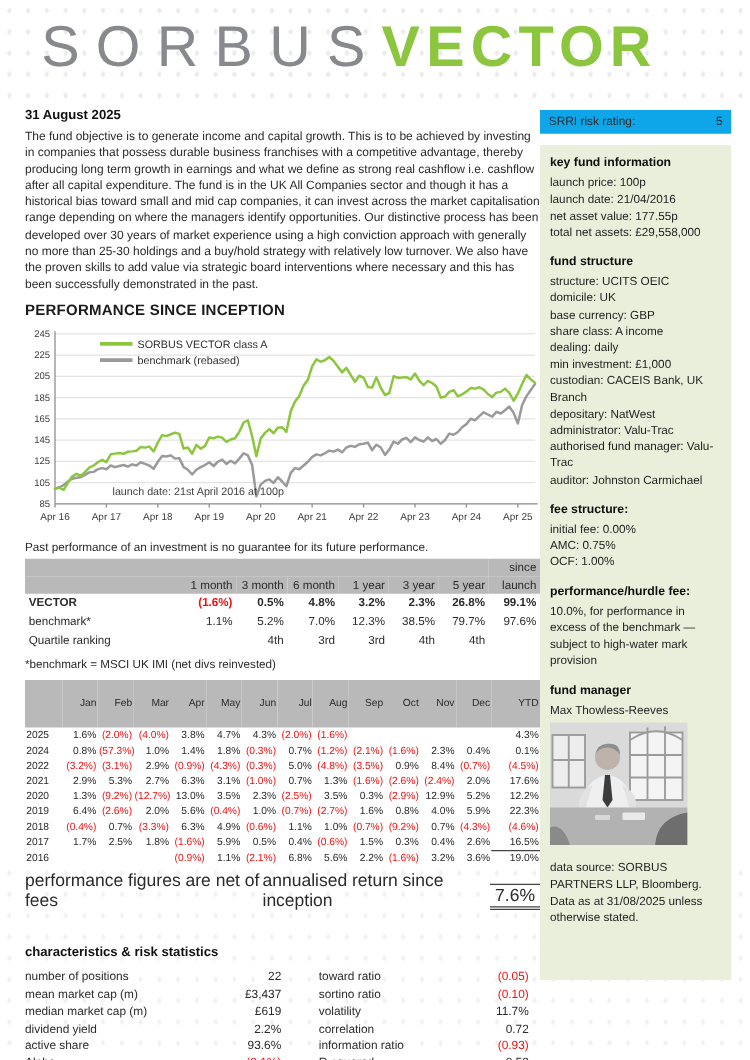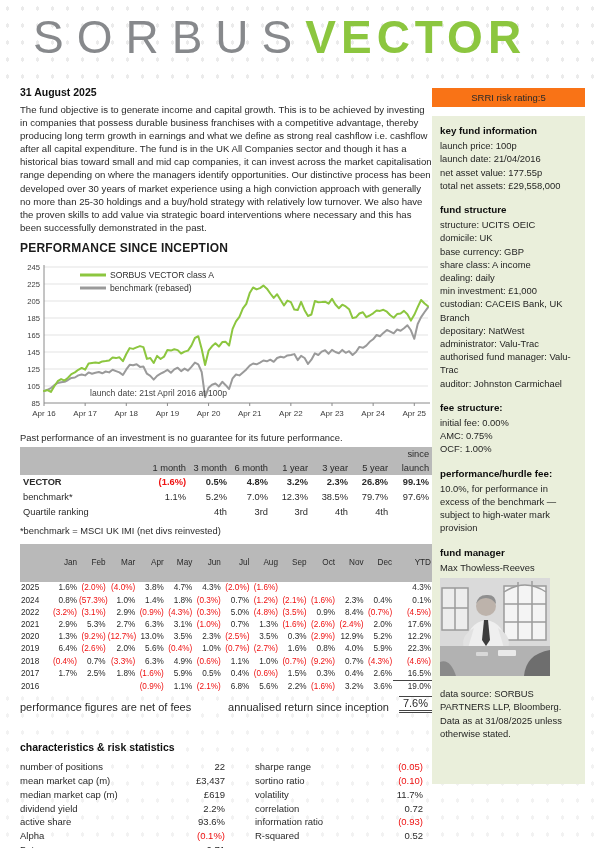--- a/index.html
+++ b/index.html
@@ -29,31 +29,31 @@
   #perf-table .label{text-align:left}
   .bold{font-weight:700}
   .neg{color:#ee1111}
   #perf-footnote{font-size:9.3px;margin-top:6px}
   #monthly-table{margin-top:8px;font-size:8.2px}
   #monthly-table thead tr{background:#b9b9b9}
   #monthly-table th{font-weight:400;text-align:right;padding:14px 1px;line-height:10.5px}
   #monthly-table td{text-align:right;padding:1px 1px;line-height:10.2px}
   #monthly-table .year{text-align:left}
   .topline{border-top:1px solid #444}
-  #monthly-notes{display:flex;justify-content:space-between;align-items:flex-end;font-size:11px;margin-top:3px;width:412px}
+  #monthly-notes{display:flex;justify-content:space-between;align-items:flex-end;font-size:14px;margin-top:3px;width:412px}
   #annualised-wrap{display:flex;align-items:flex-end}
   #annualised-value{border-top:1px solid #444;border-bottom:3px double #444;padding:0 4px 1px;margin-left:10px}
   #char-title{font-weight:700;font-size:10.5px;color:#111;margin-top:28px}
   #stats{display:flex;margin-top:7px;font-size:9.5px}
   #stats-left{width:205px;margin-right:30px}
   #stats-right{width:168px}
   .stat-row{display:flex;justify-content:space-between;line-height:13.8px}
   
   .sidebar{position:absolute;left:432px;top:88px;width:153px;z-index:1}
-  #srri-box{background:#f97316;display:flex;justify-content:center;padding:4px 7px;font-size:9.5px}
+  #srri-box{background:#0ea5e9;display:flex;justify-content:space-between;padding:4px 7px;font-size:9.5px}
   #sidebar-panel{background:#eaefdb;margin-top:9px;padding:5px 8px 10px;height:668px;font-size:9.4px;line-height:13.2px;color:#1f1f1f}
   .sb-title{font-weight:700;font-size:9.8px;color:#0e0e0e;margin:11px 0 2px}
   .sb-section:first-child .sb-title{margin-top:3px}
   #datasource{margin-top:11px}
   .photo-wrap{margin:4px 0 0}
   .photo-wrap svg{display:block}
 </style>
 </head>
 <body>
 
@@ -398,21 +398,21 @@
             <span>Alpha</span>
             <span class="neg">(0.1%)</span>
           </div>
           <div class="stat-row">
             <span>Beta</span>
             <span>0.71</span>
           </div>
         </div>
       <div id="stats-right">
           <div class="stat-row">
-            <span>sharpe range</span>
+            <span>toward ratio</span>
             <span class="neg">(0.05)</span>
           </div>
           <div class="stat-row">
             <span>sortino ratio</span>
             <span class="neg">(0.10)</span>
           </div>
           <div class="stat-row">
             <span>volatility</span>
             <span>11.7%</span>
           </div>

